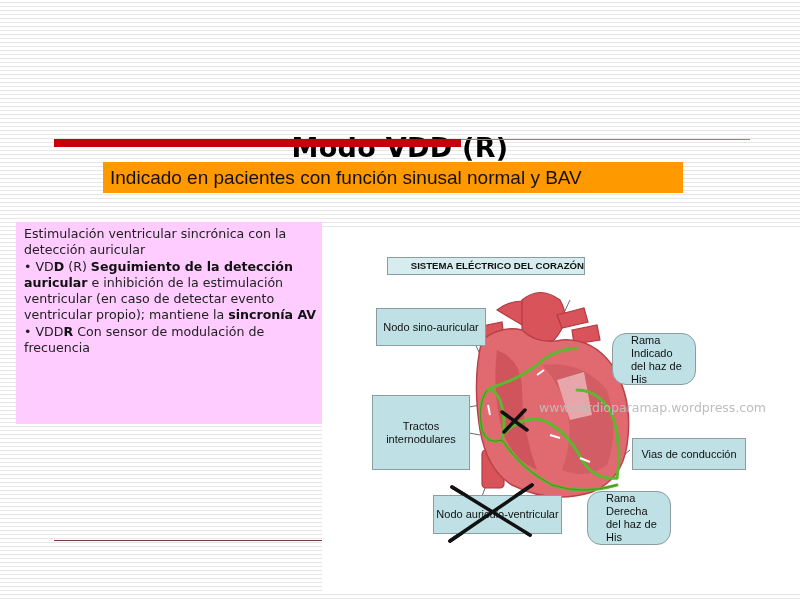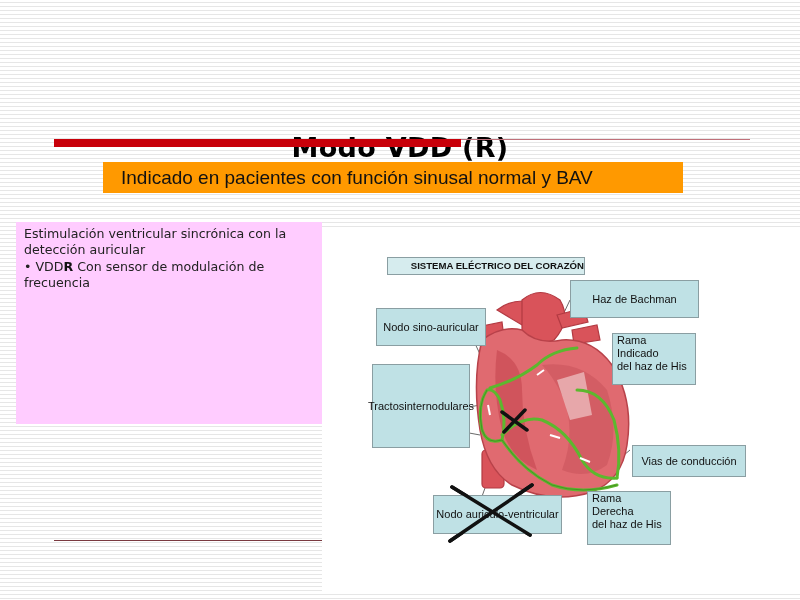--- a/index.html
+++ b/index.html
@@ -11,41 +11,41 @@
   .title {
     position: absolute; left: 0; top: 94px; width: 800px; text-align: center;
     font-family: "DejaVu Sans", sans-serif; font-weight: bold; font-size: 27px; color: #000;
     letter-spacing: 0.3px;
     margin-top: 38px;
   }
   .title-bar-thick { position: absolute; left: 54px; top: 139px; width: 407px; height: 8px; background: #c8000a; }
   .title-bar-thin { position: absolute; left: 461px; top: 139px; width: 289px; height: 1px; background: #c0707a; }
   .banner {
     position: absolute; left: 103px; top: 162px; width: 580px; height: 31px; background: #ff9900;
-    box-sizing: border-box; padding-left: 18px; line-height: 31px;
+    box-sizing: border-box; padding-left: 7px; line-height: 31px;
     font-family: "Liberation Sans", sans-serif; font-size: 19px; color: #111;
   }
   .pinkbox {
     position: absolute; left: 16px; top: 222px; width: 306px; height: 202px; background: #ffccff;
     box-sizing: border-box; padding: 4px 1px 0 8px;
     font-family: "DejaVu Sans", sans-serif; font-size: 12.6px; line-height: 16.3px; color: #222;
   }
   .pinkbox p { margin: 0; }
   .pinkbox b { color: #111; }
   .bottom-line { position: absolute; left: 54px; top: 540px; width: 268px; height: 1px; background: #7a3a40; }
   .diagram {
     position: absolute; left: 322px; top: 230px; width: 478px; height: 363px; background: #ffffff;
   }
   .diagram svg { position: absolute; left: 0; top: 0; }
   .lbl {
     position: absolute; background: #bfe1e5; border: 1px solid #8a9ea2; box-sizing: border-box;
     font-family: "Liberation Sans", sans-serif; font-size: 11px; color: #111;
     display: flex; align-items: center; justify-content: center; text-align: center; line-height: 13px;
   }
-  .lbl.left { justify-content: flex-start; text-align: left; padding-left: 4px; }
+  .lbl.left { justify-content: flex-start; text-align: left; padding-left: 18px; border-radius: 14px; }
   .diag-title {
     position: absolute; left: 65px; top: 27px; width: 198px; height: 18px;
     background: #d6ecee; border: 1px solid #8a9ea2; box-sizing: border-box;
     font-family: "Liberation Sans", sans-serif; font-weight: bold; font-size: 9.6px;
     line-height: 16px; text-align: right; color: #111;
   }
   .watermark {
     position: absolute; left: 217px; top: 170px;
     font-family: "DejaVu Sans", sans-serif; font-size: 12.5px; color: #bdbdbd;
   }
@@ -54,20 +54,28 @@
 <body>
 
 <div class="title">Modo VDD (R)</div>
 <div class="title-bar-thick"></div>
 <div class="title-bar-thin"></div>
 
 <div class="banner">Indicado en pacientes con función sinusal normal y BAV</div>
 
 <div class="pinkbox">
   <p>Estimulación ventricular sincrónica con la detección auricular</p>
+  <p>
+    <span>•</span>
+    <span>VD</span><b>D</b>
+    <span>(R)</span>
+    <b>Seguimiento de la detección auricular</b>
+    <span>e inhibición de la estimulación ventricular (en caso de detectar evento ventricular propio); mantiene la</span>
+    <b>sincronía AV</b>
+  </p>
   <p>
     <span>•</span>
     <span>VDD</span><b>R</b>
     <span>Con sensor de modulación de frecuencia</span>
   </p>
 </div>
 
 <div class="bottom-line"></div>
 
 <div class="diagram">
@@ -119,33 +127,33 @@
 
     <g stroke="#111" stroke-width="3.5" stroke-linecap="round">
       <line x1="180" y1="182" x2="205" y2="200"></line>
       <line x1="203" y1="180" x2="182" y2="202"></line>
       <line x1="130" y1="257" x2="208" y2="305"></line>
       <line x1="128" y1="311" x2="210" y2="255"></line>
     </g>
   </svg>
 
   <div class="diag-title">SISTEMA ELÉCTRICO DEL CORAZÓN</div>
+  <div class="watermark">www.cardioparamap.wordpress.com</div>
 
   <div class="lbl" style="left:46px; top:78px; width:110px; height:38px;margin-left:8px;">Nodo sino-auricular</div>
-  <div class="lbl" style="left:248px; top:50px; width:129px; height:38px;">Haz de Bachman</div>
   <div class="lbl left" style="left:290px; top:103px; width:84px; height:52px; flex-direction:column; align-items:flex-start;">
     <span>Rama</span>
     <span>Indicado</span>
     <span>del haz de His</span>
   </div>
-  <div class="lbl" style="left:50px; top:134px; width:98px; height:84px; flex-direction:row;">
+  <div class="lbl" style="left:50px; top:165px; width:98px; height:75px; flex-direction:column;">
     <span>Tractos</span>
     <span>internodulares</span>
   </div>
-  <div class="lbl" style="left:310px; top:215px; width:114px; height:32px;">Vias de conducción</div>
+  <div class="lbl" style="left:310px; top:208px; width:114px; height:32px;">Vias de conducción</div>
   <div class="lbl" style="left:111px; top:265px; width:129px; height:39px;">Nodo auriculo-ventricular</div>
   <div class="lbl left" style="left:265px; top:261px; width:84px; height:54px; flex-direction:column; align-items:flex-start;">
     <span>Rama</span>
     <span>Derecha</span>
     <span>del haz de His</span>
   </div>
   <svg width="478" height="363" viewBox="0 0 478 363" style="pointer-events:none">
     <g stroke="#111" stroke-width="3.5" stroke-linecap="round">
       <line x1="130" y1="257" x2="208" y2="305"></line>
       <line x1="128" y1="311" x2="210" y2="255"></line>

